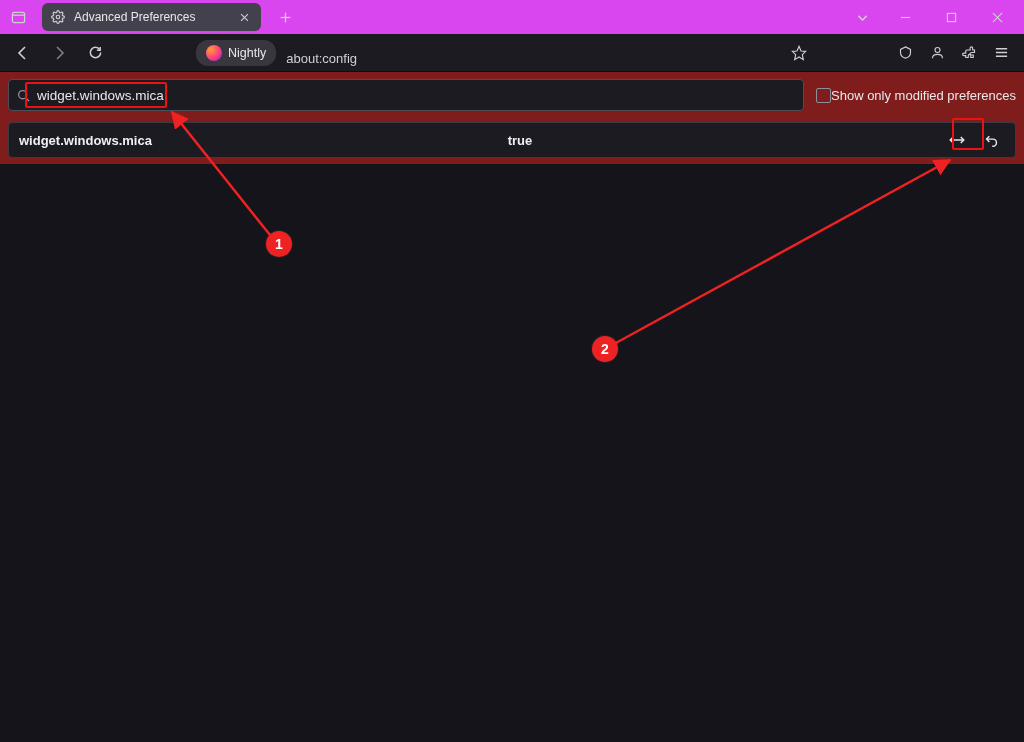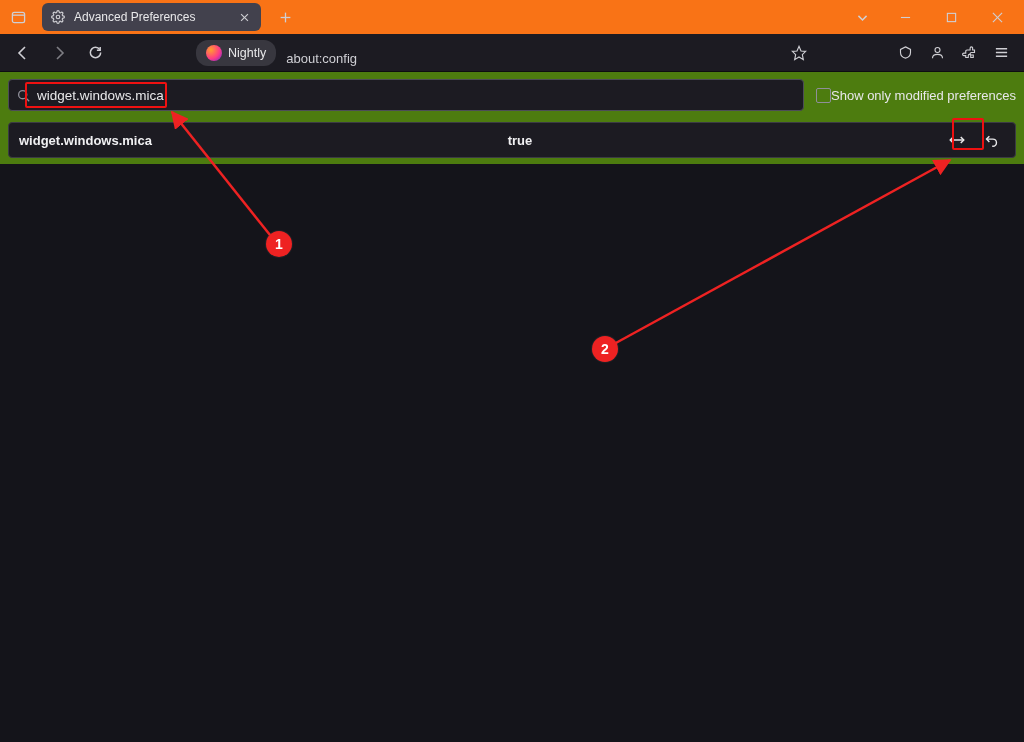--- a/index.html
+++ b/index.html
@@ -12,21 +12,21 @@
       width: 1024px;
       height: 742px;
       background: #14141a;
       color: #e8e8ea;
       overflow: hidden;
       position: relative;
     }
     
     .titlebar {
       height: 34px;
-      background: #f97316;
+      background: #d946ef;
       display: flex;
       align-items: center;
       padding: 0 4px;
     }
     .titlebar-left {
       display: flex;
       align-items: center;
       gap: 4px;
     }
     .app-space {
@@ -149,21 +149,21 @@
     }
     .toolbar-right {
       display: flex;
       align-items: center;
       gap: 2px;
       margin-left: 70px;
     }
     
     .content {
       padding: 6px 8px;
-      background: #4d7c0f;
+      background: #7f1d1d;
     }
     .search-row {
       display: flex;
       align-items: center;
       gap: 12px;
       height: 34px;
     }
     .search-box {
       flex: 1;
       height: 32px;

